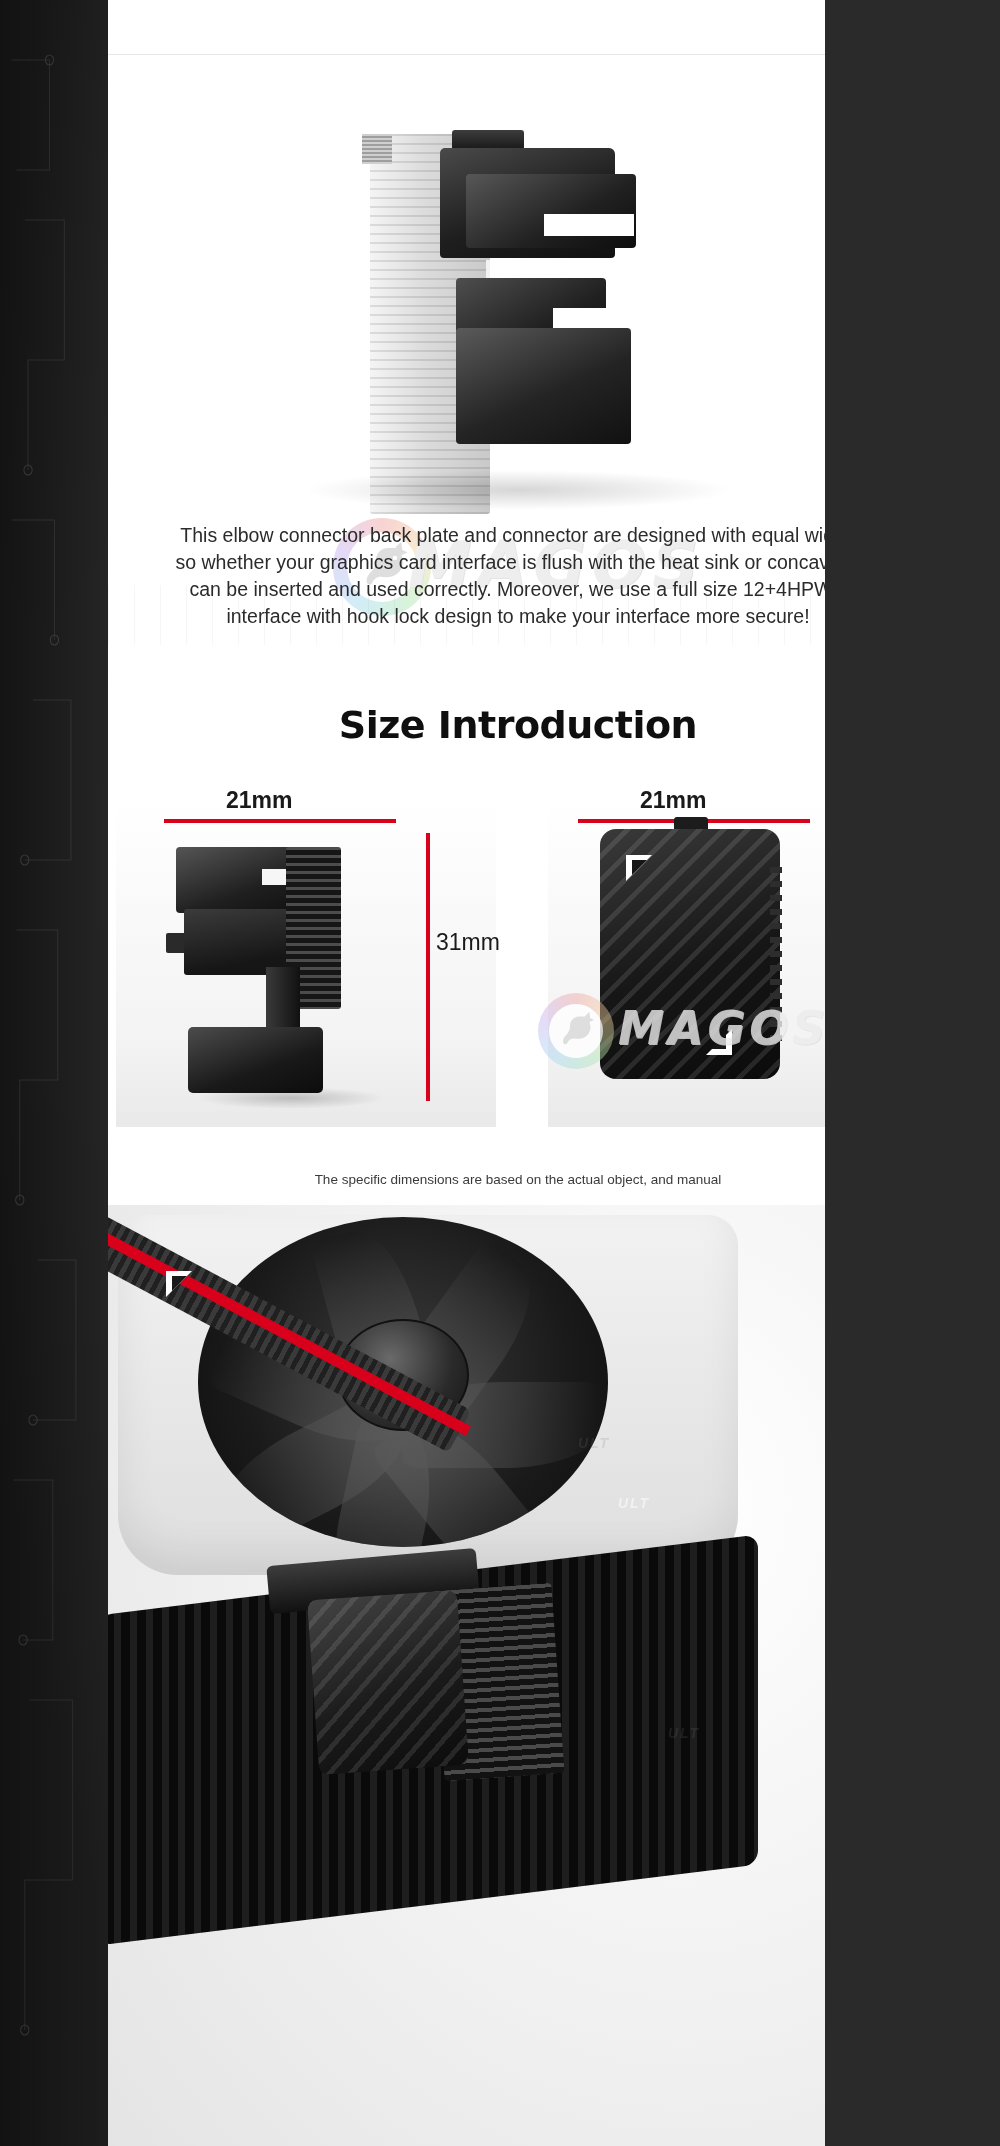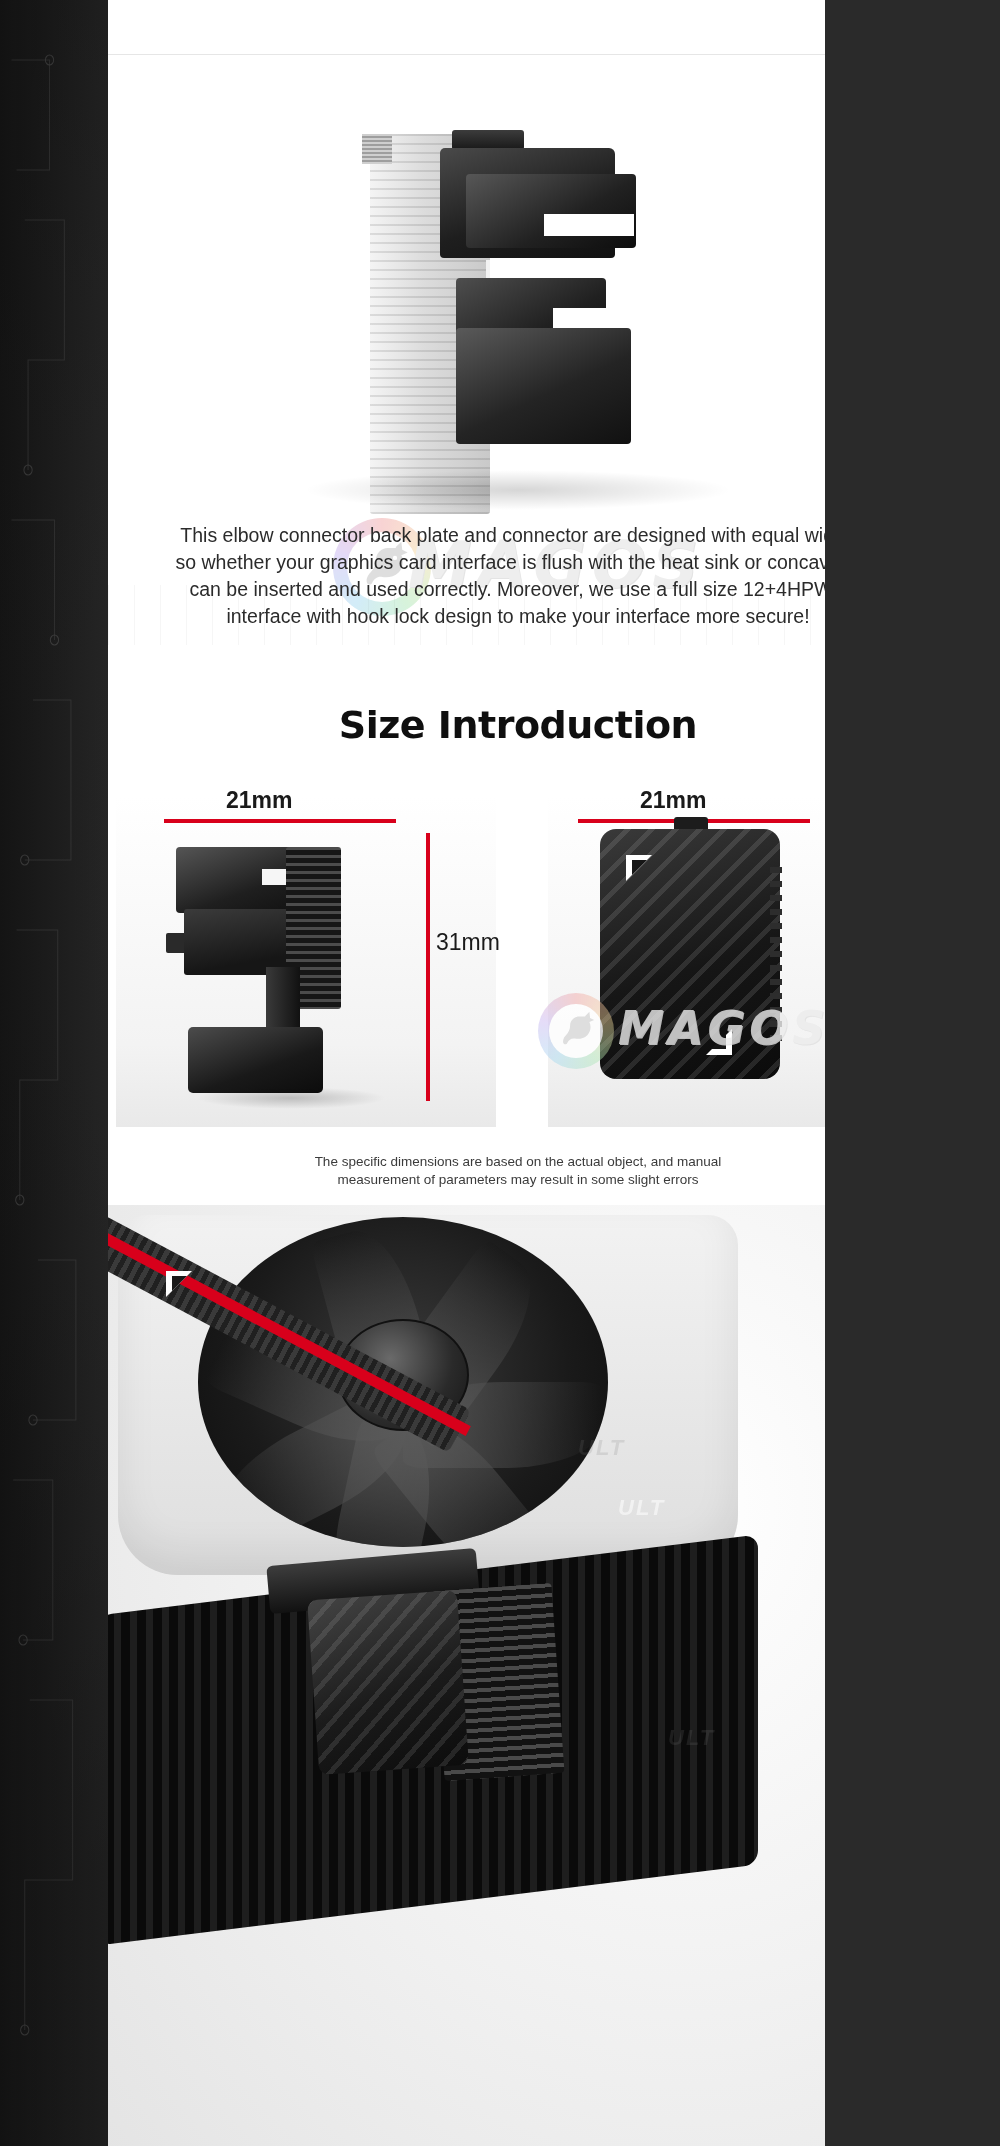--- a/index.html
+++ b/index.html
@@ -418,21 +418,21 @@
     position: absolute; left: 160px; top: 352px;
     width: 210px; height: 48px;
     background: linear-gradient(180deg,#3d3d3d,#111);
     border-radius: 6px;
     transform: rotate(-5deg);
   }
   .wm-ult {
     position: absolute;
     font-family: "Liberation Sans", sans-serif;
     color: rgba(255,255,255,0.55);
-    font-size: 22px; font-style: italic; font-weight: bold;
+    font-size: 14px; font-style: italic; font-weight: bold;
     letter-spacing: 2px;
     pointer-events: none;
   }
   .wm-ult-grey { color: rgba(120,120,120,0.18); }
 
   .divider-line {
     position: absolute; left: 0; right: 0; top: 0; height: 2px;
     background: #ffffff;
   }
 </style>
@@ -563,21 +563,20 @@
           <div class="wm-ring-inner"></div>
           <svg class="wm-horse" viewBox="0 0 64 64" fill="currentColor">
             <path d="M44 10l6-6 1 9 6 3-7 3c3 6 2 14-3 19-5 5-12 6-18 5-5-1-9 2-11 6-1 3-5 3-6 0-1-4 1-8 4-11 4-4 6-9 6-14 0-7 6-13 13-13h9z"></path>
           </svg>
           <div class="wm-text">MAGOS</div>
         </div>
       </div>
 
       <div class="size-note">
         <div>The specific dimensions are based on the actual object, and manual</div>
-        <div>measurement of parameters may result in some slight errors</div>
       </div>
     </section>
 
     <section class="sec-fan">
       <div class="divider-line"></div>
       <div class="fan-white-curve"></div>
       <div class="fan-shroud"></div>
 
       <div class="fan-circle">
         <div class="fan-blade" style="transform: rotate(0deg);"></div>

